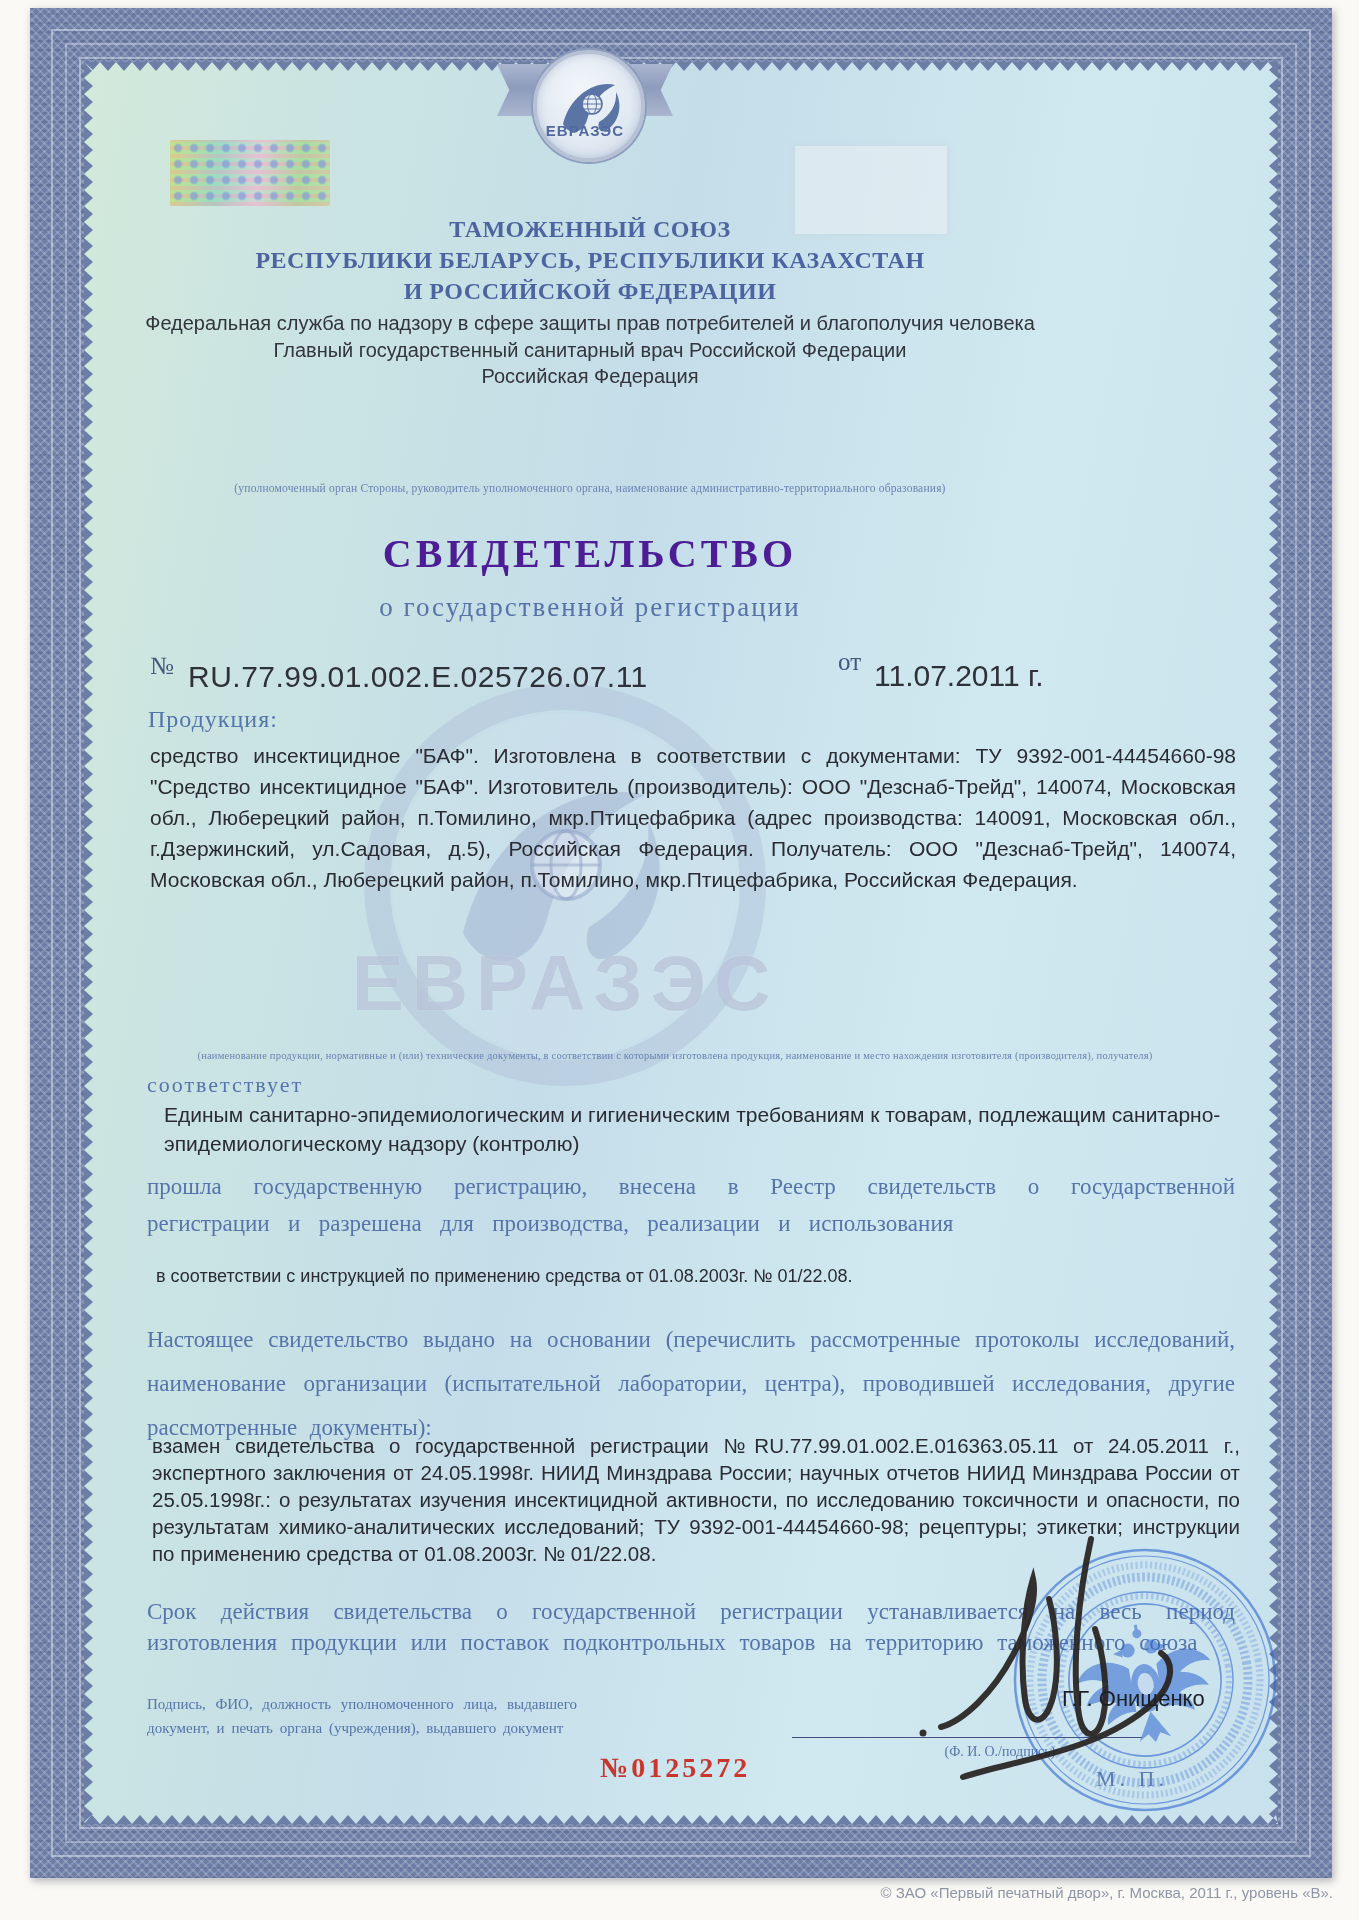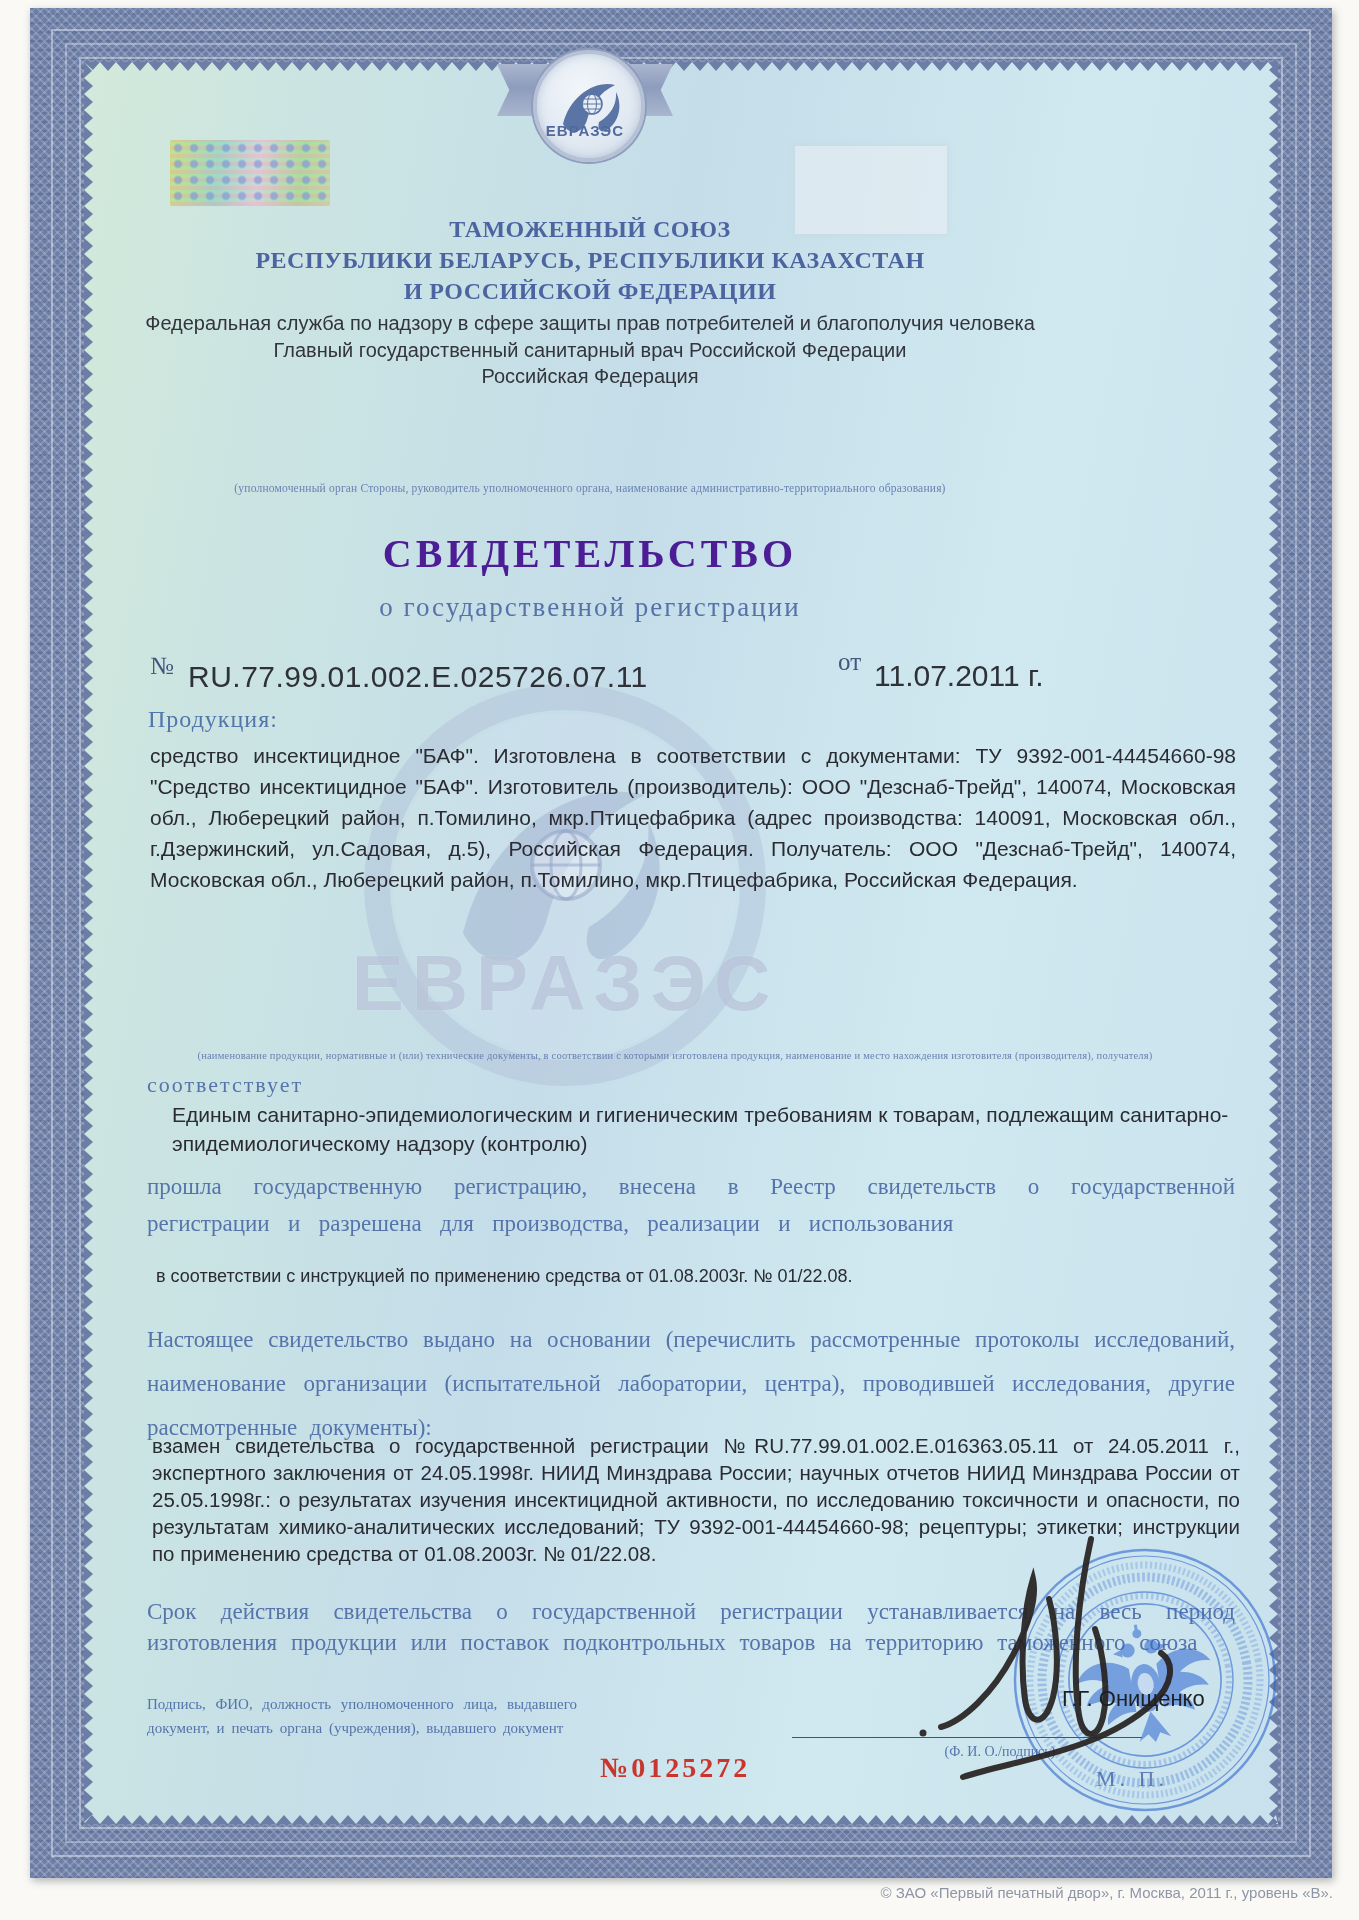--- a/index.html
+++ b/index.html
@@ -119,21 +119,21 @@
     <path d="M244,262 C286,237 307,198 303,156 C327,205 313,261 271,289 C250,303 236,286 244,262 Z" fill="rgba(141,159,196,.35)"></path>
     <circle cx="221" cy="200" r="34" fill="rgba(233,240,248,.5)" stroke="rgba(141,159,196,.5)" stroke-width="4"></circle>
     <ellipse cx="221" cy="200" rx="15" ry="34" fill="none" stroke="rgba(141,159,196,.5)" stroke-width="3"></ellipse>
     <line x1="187" y1="200" x2="255" y2="200" stroke="rgba(141,159,196,.5)" stroke-width="3"></line>
   </svg>
   <div class="wm-text">ЕВРАЗЭС</div>
 
   <div class="abs ser cap" style="left:100px;top:1050px;width:1150px;text-align:center;font-size:10.5px;">(наименование продукции, нормативные и (или) технические документы, в соответствии с которыми изготовлена продукция, наименование и место нахождения изготовителя (производителя), получателя)</div>
 
   <div class="abs ser" style="left:147px;top:1072px;font-size:22px;color:#5574ab;letter-spacing:2px;">соответствует</div>
-  <div class="abs black" style="left:172px;top:1100px;width:1060px;font-size:21px;line-height:29px;">Единым санитарно-эпидемиологическим и гигиеническим требованиям к товарам, подлежащим санитарно-эпидемиологическому надзору (контролю)</div>
+  <div class="abs black" style="left:164px;top:1100px;width:1060px;font-size:21px;line-height:29px;">Единым санитарно-эпидемиологическим и гигиеническим требованиям к товарам, подлежащим санитарно-эпидемиологическому надзору (контролю)</div>
 
   <div class="abs ser bluep" style="left:147px;top:1168px;width:1088px;font-size:23px;line-height:37px;word-spacing:.55em;">прошла государственную регистрацию, внесена в Реестр свидетельств о государственной регистрации и разрешена для производства, реализации и использования</div>
   <div class="abs black" style="left:156px;top:1266px;width:1080px;font-size:18px;">в соответствии с инструкцией по применению средства от 01.08.2003г. № 01/22.08.</div>
 
   <div class="abs ser bluep" style="left:147px;top:1318px;width:1088px;font-size:23px;line-height:44px;word-spacing:.3em;">Настоящее свидетельство выдано на основании (перечислить рассмотренные протоколы исследований, наименование организации (испытательной лаборатории, центра), проводившей исследования, другие рассмотренные документы):</div>
   <div class="abs black" style="left:152px;top:1432px;width:1088px;font-size:20.5px;line-height:27px;text-align:justify;">взамен свидетельства о государственной регистрации №RU.77.99.01.002.Е.016363.05.11 от 24.05.2011 г., экспертного заключения от 24.05.1998г. НИИД Минздрава России; научных отчетов НИИД Минздрава России от 25.05.1998г.: о результатах изучения инсектицидной активности, по исследованию токсичности и опасности, по результатам химико-аналитических исследований; ТУ 9392-001-44454660-98; рецептуры; этикетки; инструкции по применению средства от 01.08.2003г. № 01/22.08.</div>
 
   <div class="abs ser bluep" style="left:147px;top:1596px;width:1088px;font-size:23px;line-height:31px;word-spacing:.35em;">Срок действия свидетельства о государственной регистрации устанавливается на весь период изготовления продукции или поставок подконтрольных товаров на территорию таможенного союза</div>
 
   <div class="abs ser bluep" style="left:147px;top:1692px;width:430px;font-size:15px;line-height:24px;word-spacing:.2em;">Подпись, ФИО, должность уполномоченного лица, выдавшего документ, и печать органа (учреждения), выдавшего документ</div>

